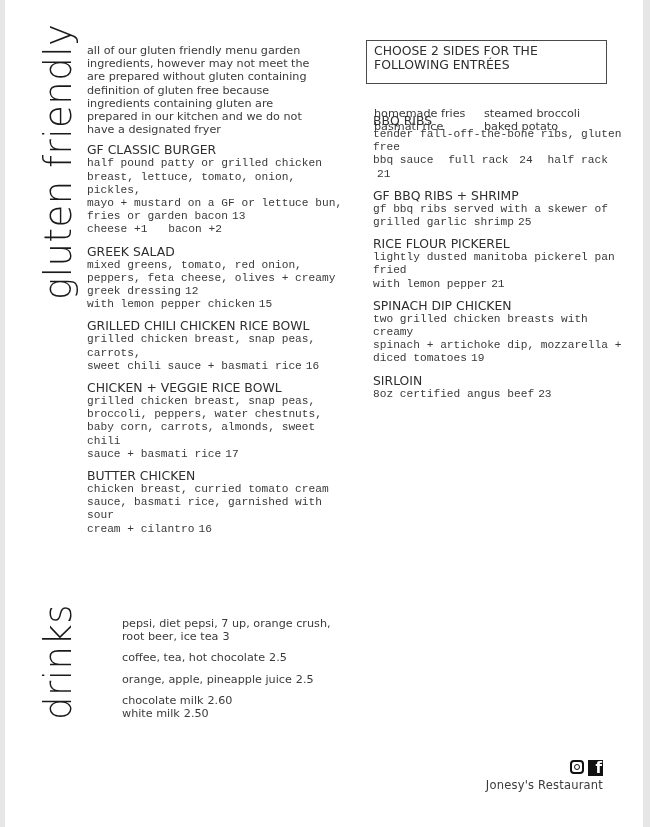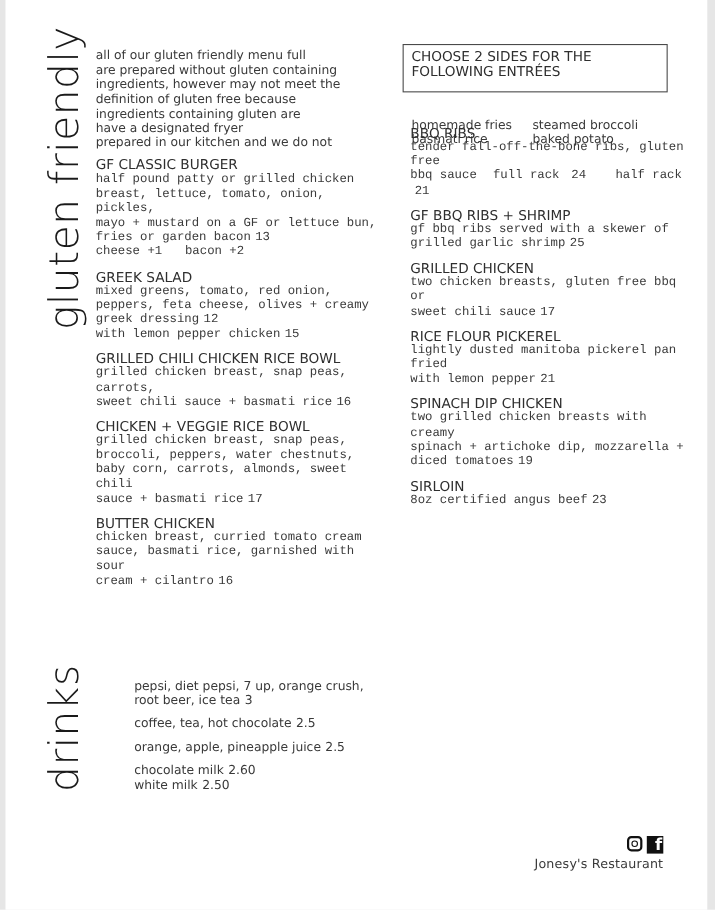--- a/index.html
+++ b/index.html
@@ -68,27 +68,27 @@
 </head>
 <body>
 
 <div class="page">
 
   <div class="vtitle vt-gluten">gluten friendly</div>
   <div class="vtitle vt-drinks">drinks</div>
 
   <div class="col col-left">
     <div class="intro">
-      <div>all of our gluten friendly menu full</div>
+      <div>all of our gluten friendly menu garden</div>
+      <div>ingredients, however may not meet the</div>
       <div>are prepared without gluten containing</div>
-      <div>ingredients, however may not meet the</div>
       <div>definition of gluten free because</div>
       <div>ingredients containing gluten are</div>
+      <div>prepared in our kitchen and we do not</div>
       <div>have a designated fryer</div>
-      <div>prepared in our kitchen and we do not</div>
     </div>
 
 
     <div class="item">
       <div class="item-title">GF CLASSIC BURGER</div>
       <div class="item-desc">half pound patty or grilled chicken</div>
       <div class="item-desc">breast, lettuce, tomato, onion, pickles,</div>
       <div class="item-desc">mayo + mustard on a GF or lettuce bun,</div>
       <div class="item-desc"><span>fries or garden bacon</span><span class="price">13</span></div>
       <div class="item-desc">
@@ -140,37 +140,32 @@
     </div>
   </div>
 
   <div class="col col-right" style="top:114px">
     <div class="item">
       <div class="item-title">BBQ RIBS</div>
       <div class="item-desc">tender fall-off-the-bone ribs, gluten free</div>
       <div class="item-desc">
         <span>bbq sauce</span>
         <span style="margin-left:8px">full rack</span>
-        <span class="price" style="margin-right:20px">24</span>
+        <span class="price" style="margin-right:8px">24</span>
         <span>half rack</span>
         <span class="price">21</span>
       </div>
     </div>
 
     <div class="item">
       <div class="item-title">GF BBQ RIBS + SHRIMP</div>
       <div class="item-desc">gf bbq ribs served with a skewer of</div>
       <div class="item-desc"><span>grilled garlic shrimp</span><span class="price">25</span></div>
     </div>
 
-    <div class="item">
-      <div class="item-title">GRILLED CHICKEN</div>
-      <div class="item-desc">two chicken breasts, gluten free bbq or</div>
-      <div class="item-desc"><span>sweet chili sauce</span><span class="price">17</span></div>
-    </div>
 
     <div class="item">
       <div class="item-title">RICE FLOUR PICKEREL</div>
       <div class="item-desc">lightly dusted manitoba pickerel pan fried</div>
       <div class="item-desc"><span>with lemon pepper</span><span class="price">21</span></div>
     </div>
 
     <div class="item">
       <div class="item-title">SPINACH DIP CHICKEN</div>
       <div class="item-desc">two grilled chicken breasts with creamy</div>

